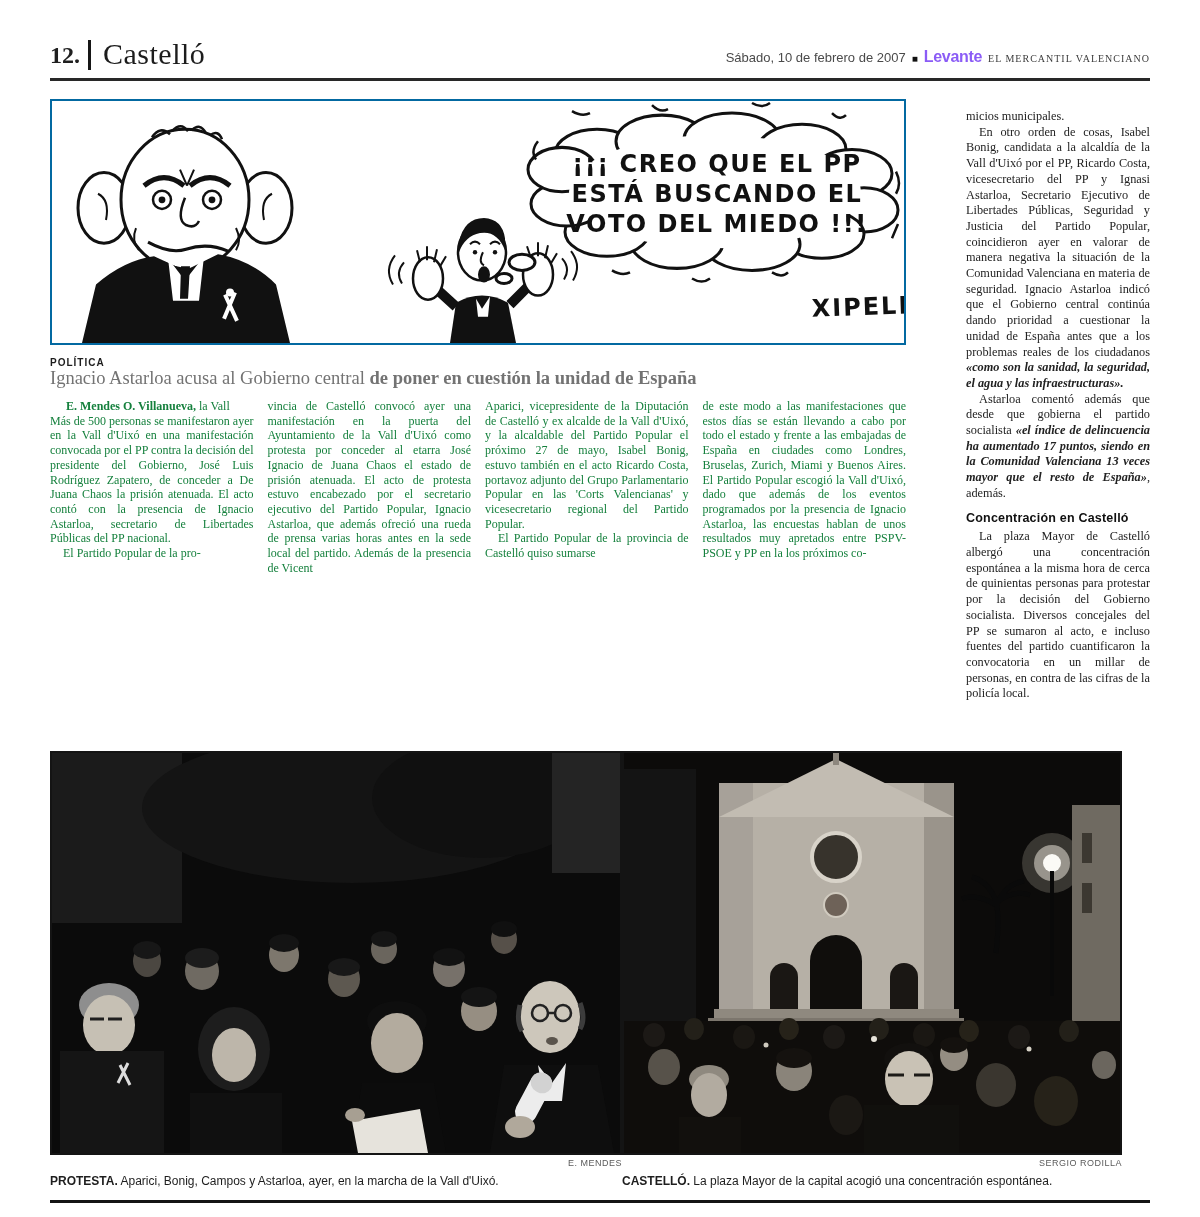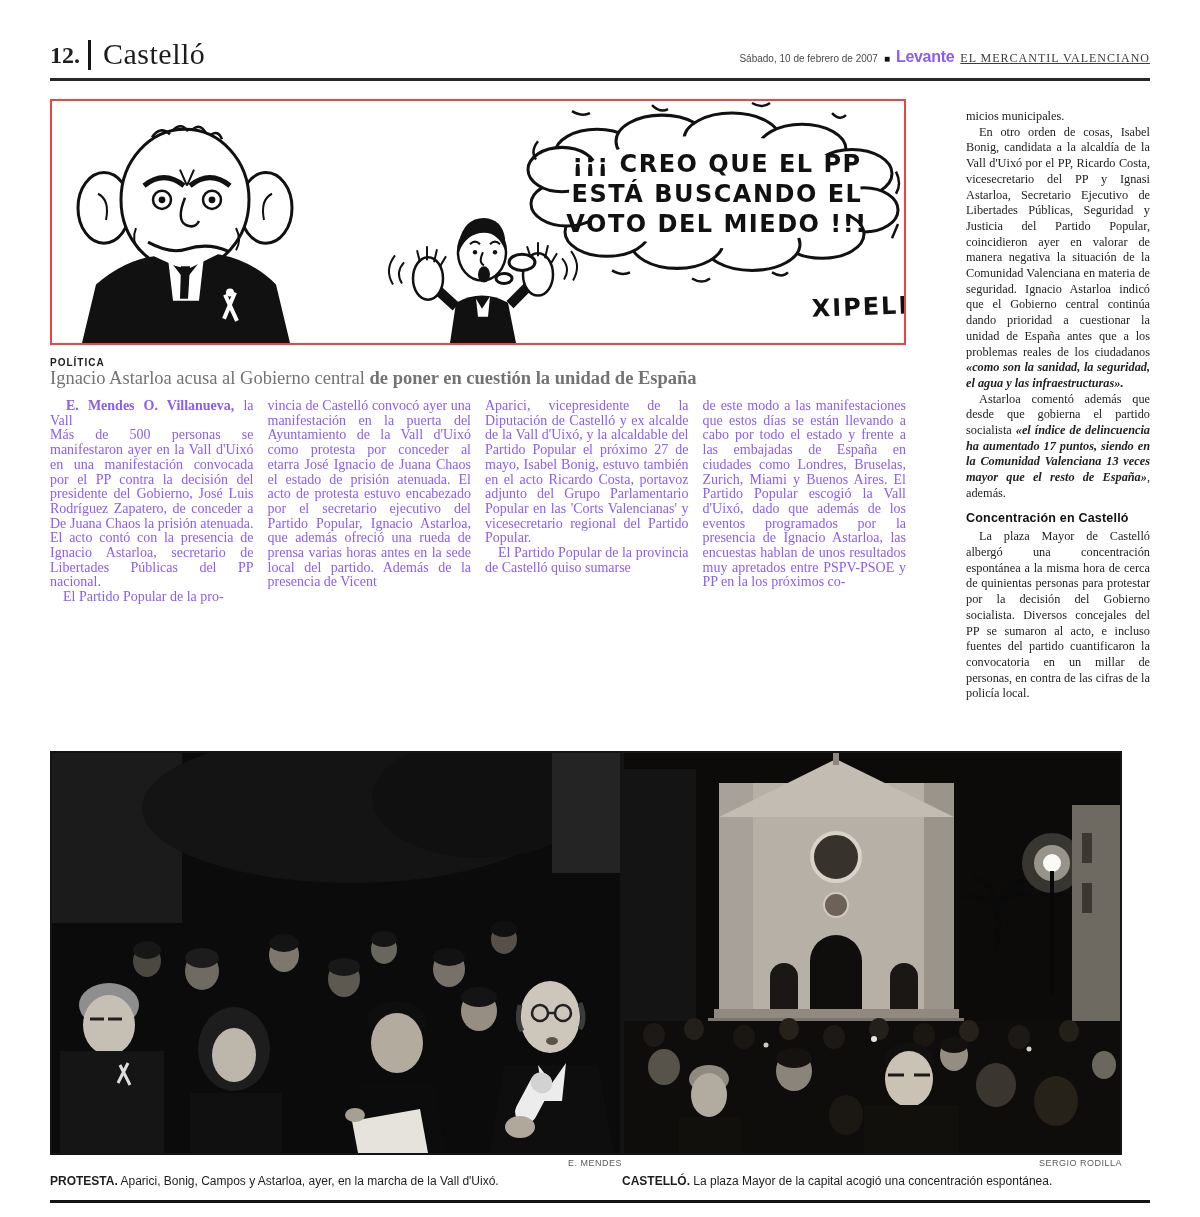--- a/index.html
+++ b/index.html
@@ -5,47 +5,47 @@
   html,body{margin:0;padding:0;background:#e9e9e9;}
   .page{position:relative;width:1200px;height:1217px;background:#ffffff;margin:0 auto;
         font-family:"Liberation Serif","DejaVu Serif",serif;color:#1f1f1f;overflow:hidden;box-sizing:border-box;
         padding:0 50px;}
   
   .hdr{display:flex;align-items:flex-end;padding-top:38px;}
   .hdr-pageno{font-size:24px;font-weight:bold;line-height:30px;}
   .hdr-bar{width:3px;height:30px;background:#161616;margin:0 12px 0 8px;}
   .hdr-section{font-size:30px;line-height:32px;color:#1c1c1c;letter-spacing:.5px;}
   .hdr-right{margin-left:auto;display:flex;align-items:baseline;gap:6px;padding-bottom:4px;}
-  .hdr-date{font-family:"Liberation Sans",sans-serif;font-size:10px;color:#4a4a4a;}
+  .hdr-date{font-family:"Liberation Sans",sans-serif;font-size:13px;color:#4a4a4a;}
   .hdr-square{font-size:10px;color:#111;line-height:10px;}
   .hdr-masthead{font-family:"Liberation Sans",sans-serif;font-weight:bold;font-size:16px;color:#8b5cf6;letter-spacing:-.3px;}
-  .hdr-suffix{font-size:12px;letter-spacing:1px;color:#3c3c3c;text-decoration:underline;}
+  .hdr-suffix{font-size:10px;letter-spacing:1px;color:#3c3c3c;}
   .hdr-rule{height:3px;background:#282828;margin-top:8px;}
   
   .content-row{display:flex;gap:20px;margin-top:18px;height:640px;overflow:hidden;}
   .main{width:856px;flex:0 0 856px;}
   .sidebar{flex:1;padding-top:10px;font-size:12.3px;line-height:15.7px;text-align:justify;color:#222;margin-left:40px;}
   .sidebar p{margin:0;}
   .sidebar p.ind{text-indent:13px;}
   .sb-quote{font-weight:bold;font-style:italic;}
   .sb-subhead{font-family:"Liberation Sans",sans-serif;font-weight:bold;font-size:12.5px;color:#101010;
               margin:9px 0 3px 0;letter-spacing:.2px;}
   
-  .cartoon{height:246px;border:2px solid #ef4444;box-sizing:border-box;background:#fff;}
+  .cartoon{height:246px;border:2px solid #0369a1;box-sizing:border-box;background:#fff;}
   .cartoon svg{display:block;width:100%;height:100%;}
   
   .kicker{margin-top:12px;font-family:"Liberation Sans",sans-serif;font-weight:bold;font-size:10px;
           letter-spacing:1px;color:#1d1d1d;}
   .headline{margin-top:5px;font-family:"Liberation Sans",sans-serif;font-weight:bold;font-size:40px;
             line-height:46px;letter-spacing:-1px;color:#121212;}
   .subhead{font-size:18.5px;color:#737373;}
   .subhead .bold{font-weight:bold;}
   
   .columns{display:flex;gap:14px;margin-top:10px;height:226px;overflow:hidden;}
-  .col{flex:1;font-size:14px;line-height:14.7px;text-align:justify;color:#8b5cf6;}
+  .col{flex:1;font-size:12px;line-height:14.7px;text-align:justify;color:#15803d;}
   .col p{margin:0;}
   .col p.ind{text-indent:13px;}
   .byline-line{text-indent:16px;}
   .byline-bold{font-weight:bold;}
   
   .photos-row{display:flex;margin-top:12px;}
   .photo-block-left{width:572px;flex:0 0 572px;}
   .photo-block-right{width:500px;flex:0 0 500px;}
   .photo{border:2px solid #141414;box-sizing:border-box;height:404px;background:#0b0b0b;}
   .photo svg{display:block;width:100%;height:100%;}

